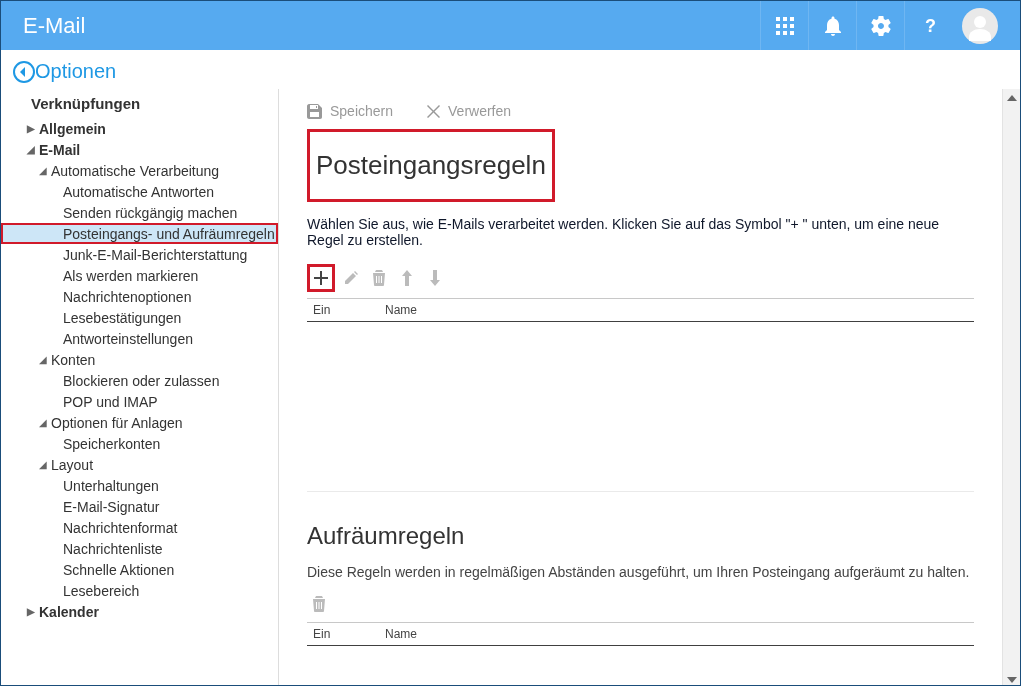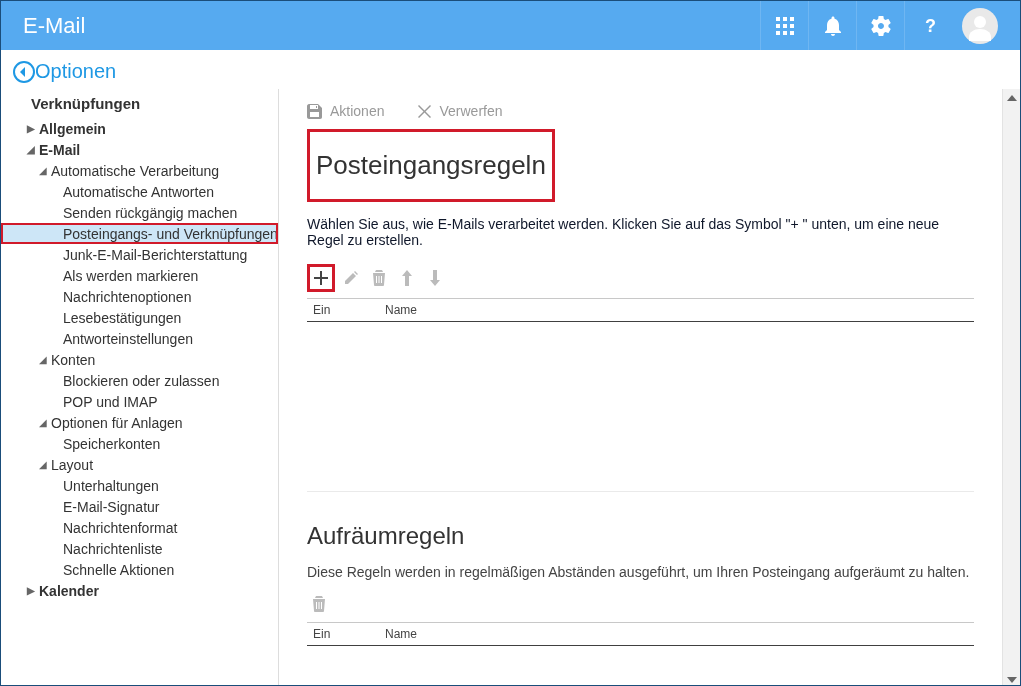--- a/index.html
+++ b/index.html
@@ -116,21 +116,21 @@
           <span class="caret">◢</span>
           <span>Automatische Verarbeitung</span>
         </div>
         <div class="side-item indent-4">
           <span>Automatische Antworten</span>
         </div>
         <div class="side-item indent-4">
           <span>Senden rückgängig machen</span>
         </div>
         <div class="side-item indent-4 selected">
-          <span>Posteingangs- und Verknüpfungen</span>
+          <span>Posteingangs- und Aufräumregeln</span>
         </div>
         <div class="side-item indent-4">
           <span>Junk-E-Mail-Berichterstattung</span>
         </div>
         <div class="side-item indent-4">
           <span>Als werden markieren</span>
         </div>
         <div class="side-item indent-4">
           <span>Nachrichtenoptionen</span>
         </div>
@@ -168,36 +168,39 @@
           <span>E-Mail-Signatur</span>
         </div>
         <div class="side-item indent-4">
           <span>Nachrichtenformat</span>
         </div>
         <div class="side-item indent-4">
           <span>Nachrichtenliste</span>
         </div>
         <div class="side-item indent-4">
           <span>Schnelle Aktionen</span>
+        </div>
+        <div class="side-item indent-4">
+          <span>Lesebereich</span>
         </div>
         <div class="side-item indent-1 bold">
           <span class="caret">▶</span>
           <span>Kalender</span>
         </div>
       </div>
   </div>
 
   <div class="main">
     <div class="main-body">
       <div class="toolbar">
         <div class="tool-btn">
           <svg width="15" height="15" viewBox="0 0 15 15">
               <path d="M2 0h9l4 4v9c0 1-.5 2-2 2H2c-1 0-2-1-2-2V2c0-1 1-2 2-2zm1 1v4h8V1H3zm6 1h1v2h-1V2zM3 8v5h9V8H3z"></path>
             </svg>
-          <span>Aktionen</span>
+          <span>Speichern</span>
         </div>
         <div class="tool-btn">
           <svg width="13" height="13" viewBox="0 0 13 13">
               <path d="M1 0l5.5 5.5L12 0l1 1-5.5 5.5L13 12l-1 1-5.5-5.5L1 13l-1-1 5.5-5.5L0 1z"></path>
             </svg>
           <span>Verwerfen</span>
         </div>
       </div>
 
       <div class="page-title">Posteingangsregeln</div>

